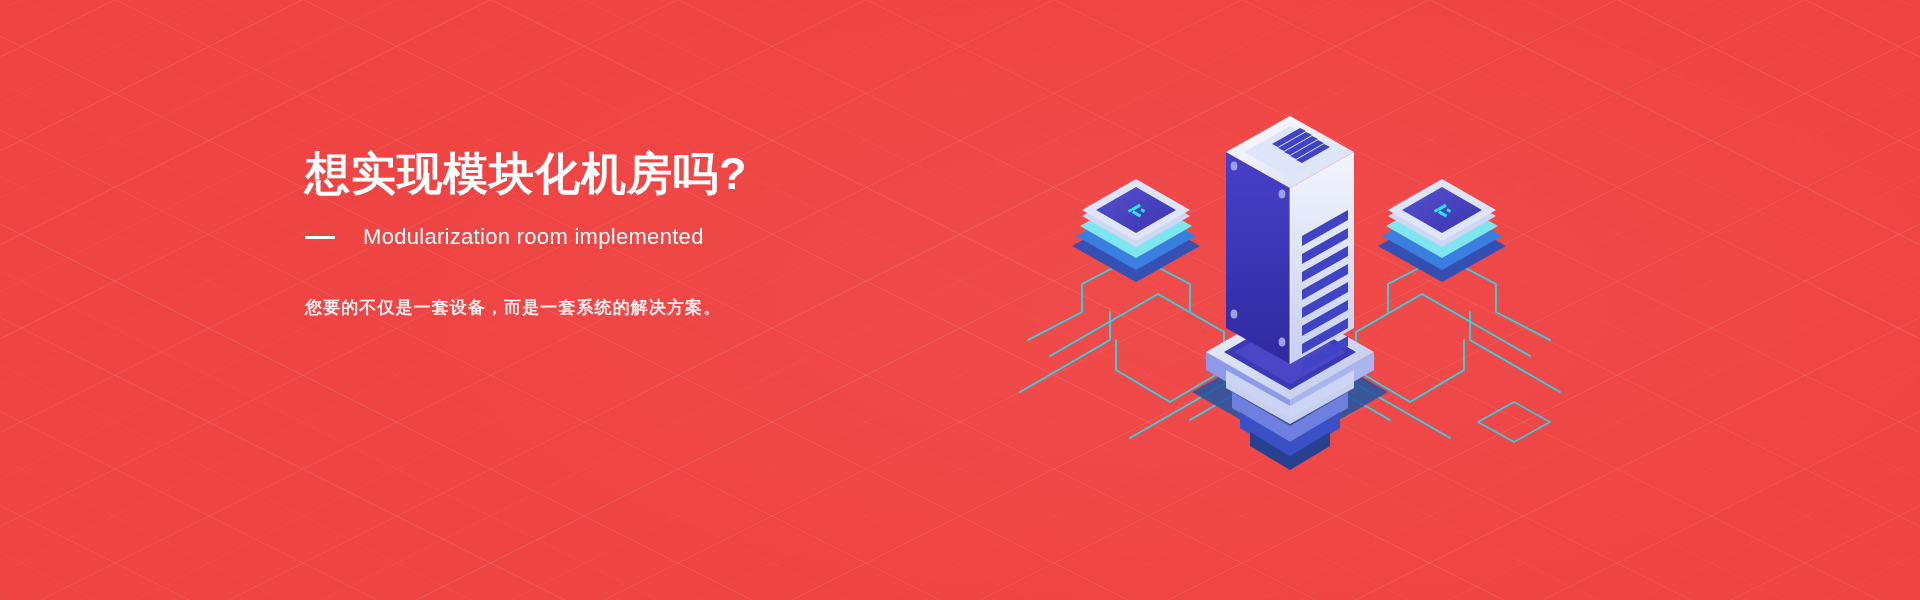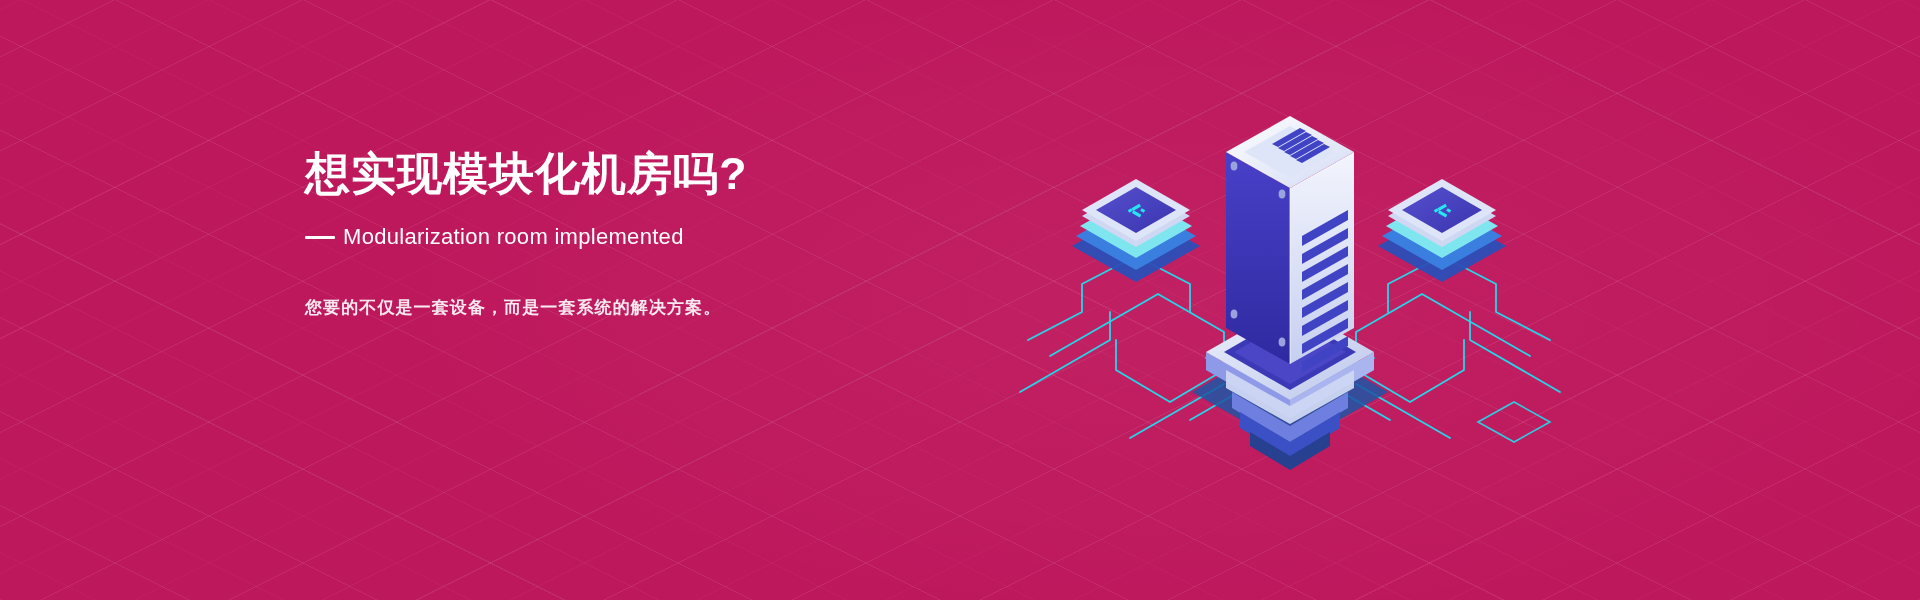--- a/index.html
+++ b/index.html
@@ -3,21 +3,21 @@
 <meta charset="utf-8">
 <style>
   html,body{margin:0;padding:0;}
   body{
     width:1920px;height:600px;overflow:hidden;
     font-family:"Liberation Sans","DejaVu Sans",sans-serif;
     background:#0b62ac;
   }
   .banner{
     position:relative;width:1920px;height:600px;overflow:hidden;
-    background:#be185d;
+    background:#ef4444;
   }
   
   .bg-lattice{
     position:absolute;inset:0;
     background-image:
       repeating-linear-gradient(26.57deg,
         rgba(255,255,255,0.055) 0px, rgba(255,255,255,0.055) 1px,
         rgba(255,255,255,0) 1px, rgba(255,255,255,0) 84px),
       repeating-linear-gradient(-26.57deg,
         rgba(255,255,255,0.055) 0px, rgba(255,255,255,0.055) 1px,
@@ -44,21 +44,21 @@
   .headline{
     margin:0;
     font-size:45px;
     font-weight:700;
     line-height:1.16;
     color:#ffffff;
     letter-spacing:1px;
     white-space:nowrap;
   }
   .subline{
-    display:flex;align-items:center;gap:8px;
+    display:flex;align-items:center;gap:28px;
     margin-top:24px;
   }
   .dash{
     width:30px;height:3px;background:#ffffff;flex:0 0 auto;border-radius:1px;
   }
   .sub-en{
     font-size:22px;
     font-weight:400;
     color:#ffffff;
     letter-spacing:0.3px;

